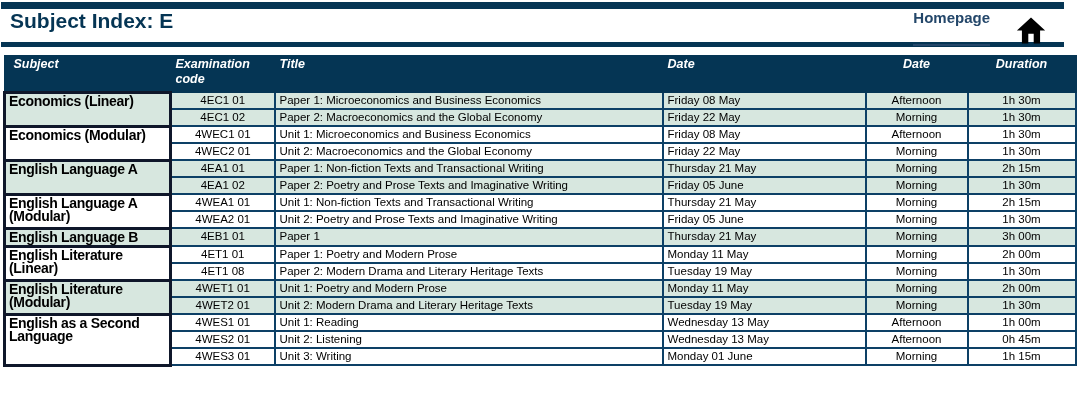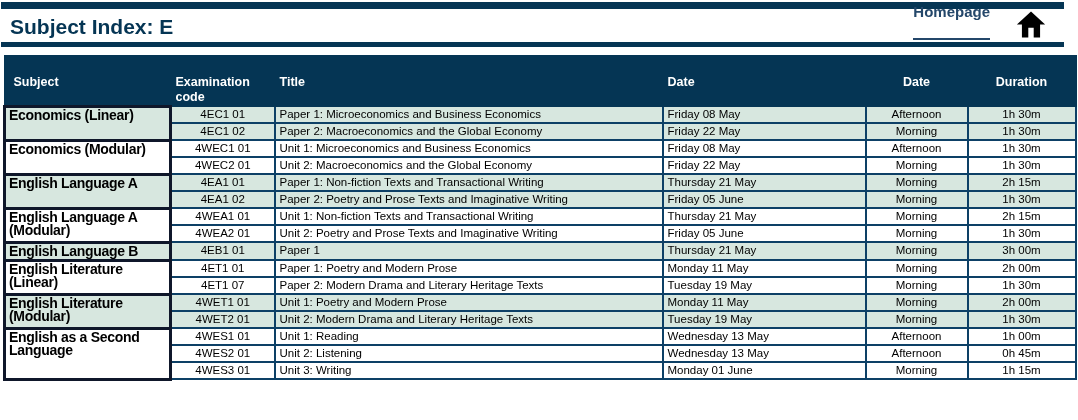--- a/index.html
+++ b/index.html
@@ -9,21 +9,21 @@
     --white:#ffffff;
   }
   *{box-sizing:border-box;}
   html,body{margin:0;padding:0;}
   body{
     width:1078px;height:420px;overflow:hidden;background:#fff;
     font-family:"Liberation Sans","DejaVu Sans",sans-serif;color:#000;
   }
   
   .topbar{margin:2px 0 0 1px;width:1063px;height:7px;background:var(--navy);}
-  .titlerow{width:1063px;margin-left:1px;display:flex;align-items:flex-end;height:31px;}
+  .titlerow{width:1063px;margin-left:1px;display:flex;align-items:flex-start;height:31px;}
   .page-title{
     font-size:21px;font-weight:bold;color:var(--navy);
     margin:0 0 1px 9px;letter-spacing:0;
   }
   .right-nav{margin-left:auto;display:flex;align-items:flex-end;}
   .homepage-link{
     font-size:15px;font-weight:bold;color:#24476a;cursor:pointer;
     border-bottom:2px solid #24476a;padding-bottom:18px;line-height:17px;
     text-decoration:none;
   }
@@ -32,22 +32,22 @@
 
   
   table.exam{
     border-collapse:collapse;table-layout:fixed;
     margin:8px 0 0 3px;width:1071px;
   }
   th,td{overflow:hidden;}
   thead tr{height:36px;}
   th{
     background:var(--navy);color:#fff;font-size:12.5px;font-weight:bold;
-    text-align:left;vertical-align:top;padding:18px 4px 0 4px;
-    border:2px solid var(--navy);line-height:15px;
+    text-align:left;vertical-align:top;padding:0 4px 0 4px;
+    border:2px solid var(--navy);line-height:15px;font-style:italic;
   }
   th.c-subject{padding-left:8px;}
   th.c-time,th.c-duration{text-align:center;}
   td{
     border:2px solid var(--border-navy);
     font-size:11.5px;line-height:13px;
     padding:1px 4px;vertical-align:top;background:#fff;
   }
   tr.shaded td{background:var(--green);}
   tr{height:17px;}
@@ -168,21 +168,21 @@
       </tr>
       <tr class="plain">
         <td class="subject-cell" rowspan="2" style="background: rgb(255, 255, 255);">English Literature (Linear)</td>
         <td class="code-cell">4ET1 01</td>
         <td class="title-cell">Paper 1: Poetry and Modern Prose</td>
         <td class="date-cell">Monday 11 May</td>
         <td class="time-cell">Morning</td>
         <td class="duration-cell">2h 00m</td>
       </tr>
       <tr class="plain">
-        <td class="code-cell">4ET1 07</td>
+        <td class="code-cell">4ET1 08</td>
         <td class="title-cell">Paper 2: Modern Drama and Literary Heritage Texts</td>
         <td class="date-cell">Tuesday 19 May</td>
         <td class="time-cell">Morning</td>
         <td class="duration-cell">1h 30m</td>
       </tr>
       <tr class="shaded">
         <td class="subject-cell" rowspan="2" style="background: var(--green);">English Literature (Modular)</td>
         <td class="code-cell">4WET1 01</td>
         <td class="title-cell">Unit 1: Poetry and Modern Prose</td>
         <td class="date-cell">Monday 11 May</td>

